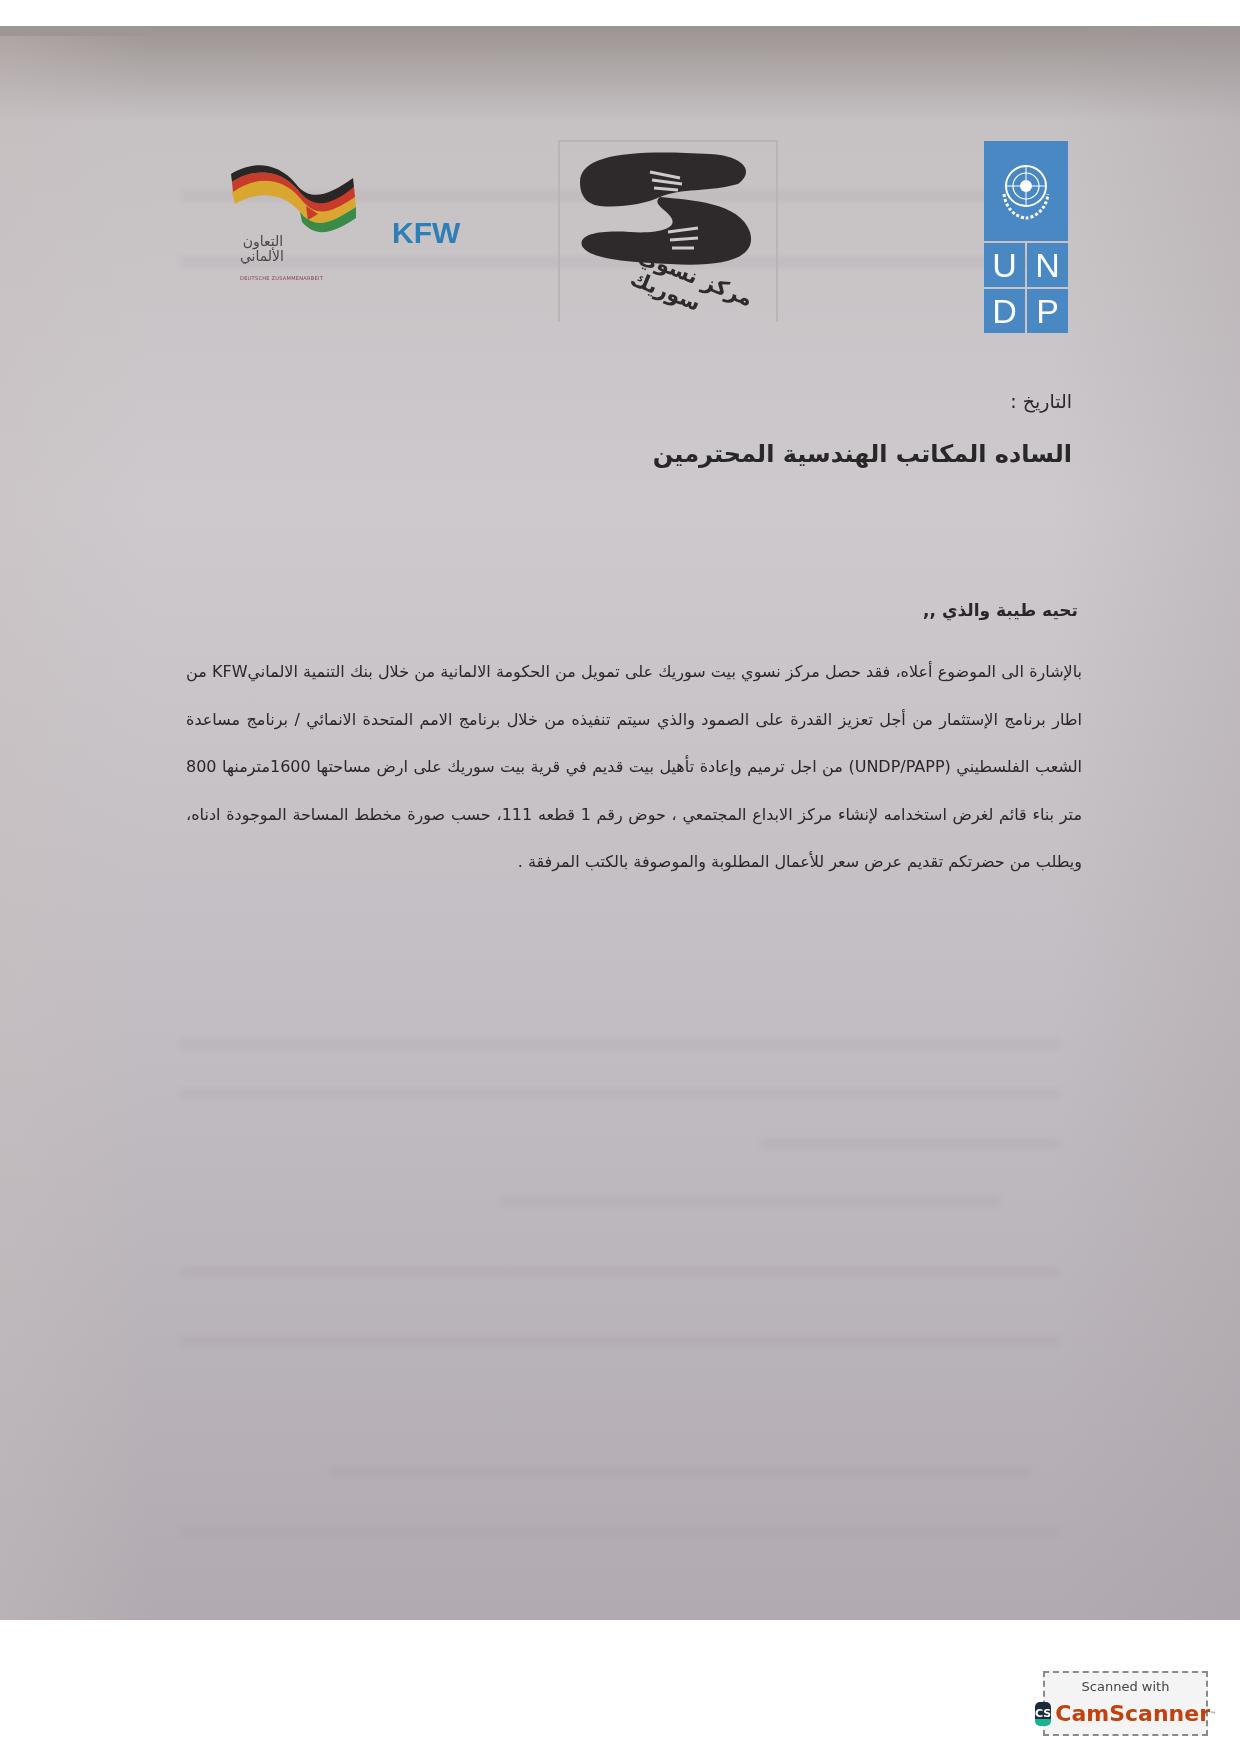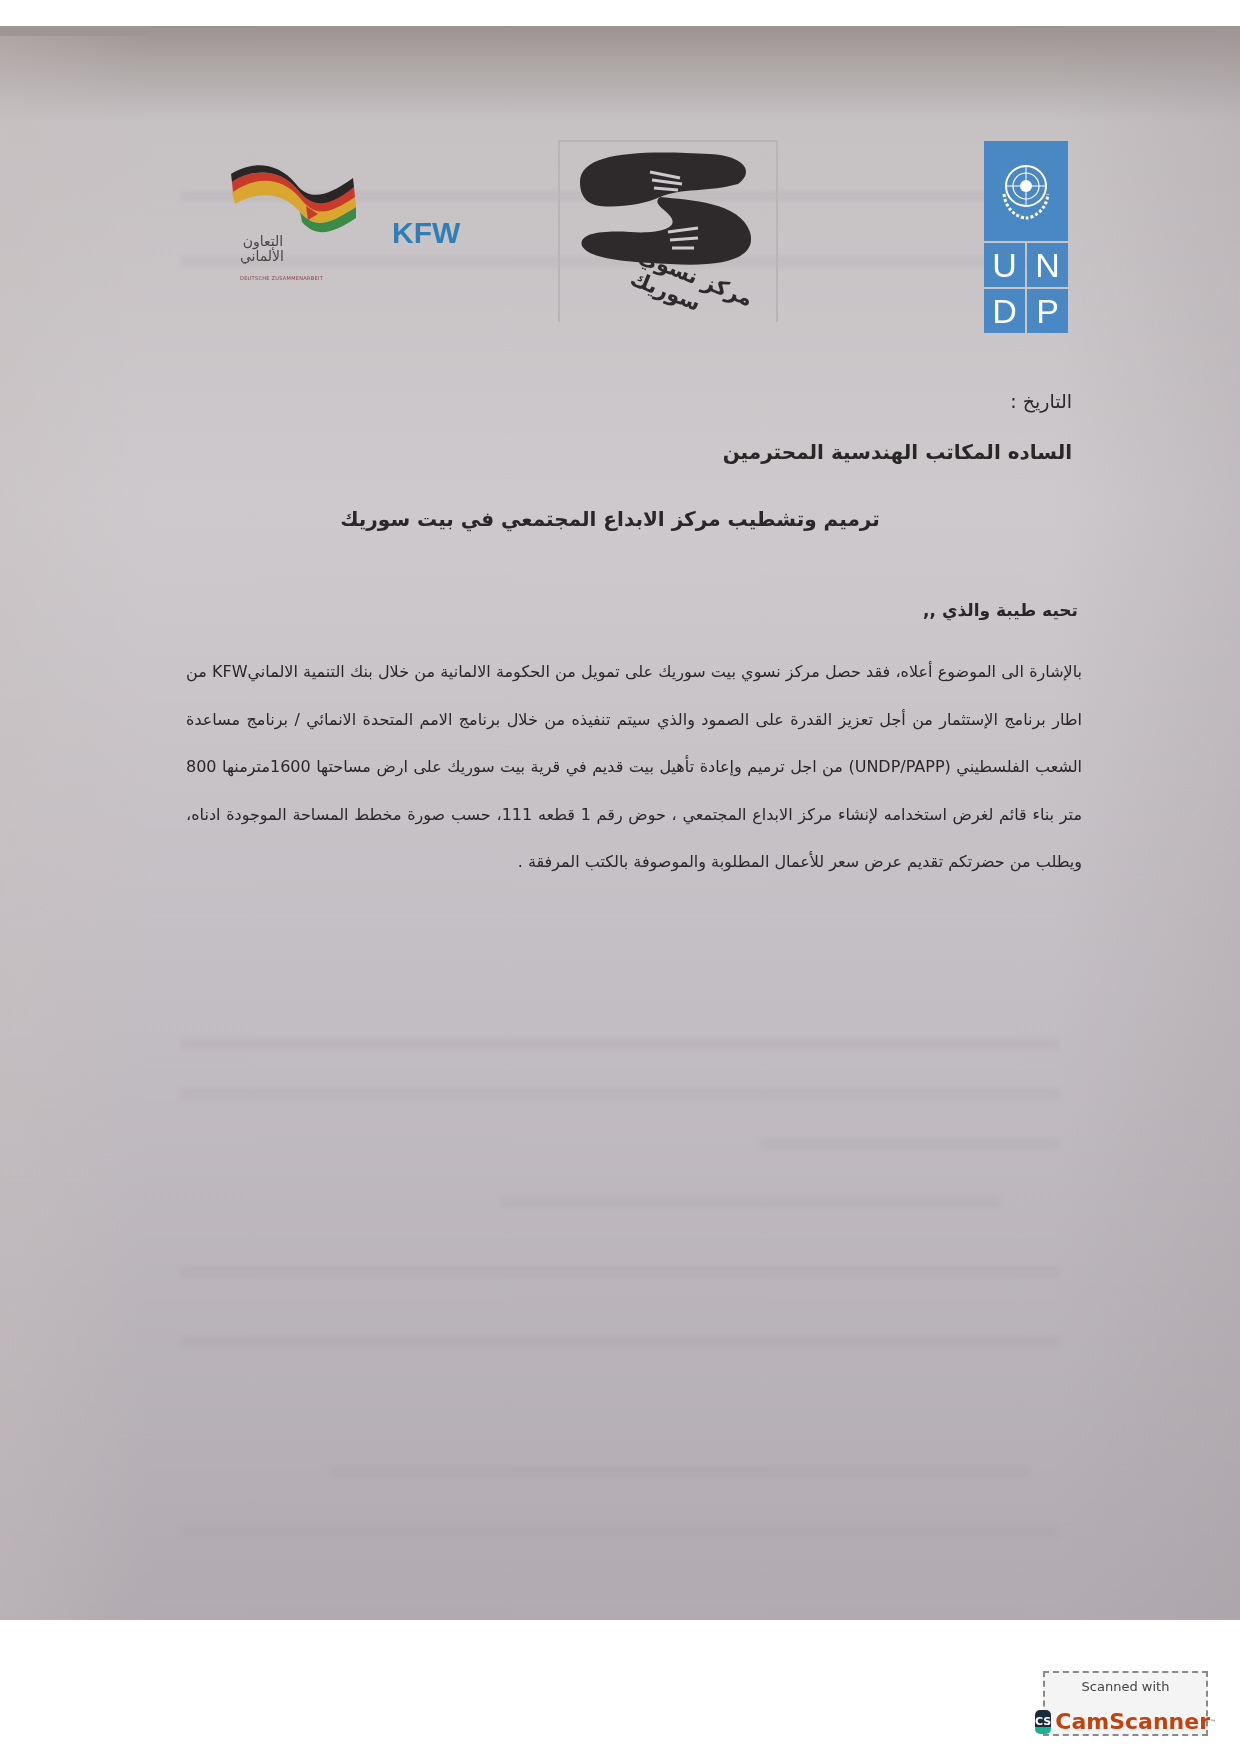--- a/index.html
+++ b/index.html
@@ -135,21 +135,21 @@
     }
     .date-line {
       top: 390px;
       font-size: 19px;
       right: 168px;
       left: auto;
       width: auto;
     }
     .addressee {
       top: 440px;
-      font-size: 20px;
+      font-size: 24px;
       font-weight: bold;
       right: 168px;
       left: auto;
       width: auto;
     }
     .subject {
       top: 503px;
       font-size: 20px;
       font-weight: bold;
       text-align: center;
@@ -199,21 +199,21 @@
     }
     .cs-top {
       font-size: 13px;
       color: #444;
       margin-top: 6px;
     }
     .cs-row {
       display: flex;
       align-items: center;
       justify-content: center;
-      margin-top: 15px;
+      margin-top: 7px;
     }
     .cs-logo {
       width: 24px; height: 24px;
       border-radius: 5px;
       background: linear-gradient(180deg, #1c2b3a 0%, #1c2b3a 72%, #19b394 72%, #19b394 100%);
       color: #fff;
       font-size: 11px;
       font-weight: bold;
       display: flex;
       align-items: center;
@@ -287,21 +287,20 @@
     <div class="undp-cell">U</div>
     <div class="undp-cell">N</div>
     <div class="undp-cell">D</div>
     <div class="undp-cell">P</div>
   </div>
 </div>
 
 <div class="letter date-line">التاريخ :</div>
 <div class="letter addressee">الساده المكاتب الهندسية المحترمين</div>
 <div class="letter subject">
-  <div>ترميم وتشطيب مركز الابداع المجتمعي في بيت سوريك</div>
 </div>
 <div class="letter greeting">تحيه طيبة والذي ,,</div>
 
 <div class="letter body-para"><span>بالإشارة الى الموضوع أعلاه، فقد حصل مركز نسوي بيت سوريك على تمويل من  الحكومة الالمانية من خلال بنك التنمية الالماني</span><span class="ltr">KFW</span><span> من اطار برنامج الإستثمار من أجل تعزيز القدرة على الصمود والذي سيتم تنفيذه من خلال برنامج الامم المتحدة الانمائي / برنامج مساعدة الشعب الفلسطيني </span><span class="ltr">(UNDP/PAPP)</span><span> من اجل ترميم وإعادة تأهيل بيت قديم في قرية بيت سوريك على ارض مساحتها </span><span class="ltr">1600</span><span>مترمنها </span><span class="ltr">800</span><span> متر بناء قائم لغرض استخدامه لإنشاء مركز الابداع المجتمعي ،  حوض رقم </span><span class="ltr">1</span><span> قطعه </span><span class="ltr">111</span><span>، حسب صورة مخطط المساحة الموجودة ادناه، ويطلب من حضرتكم تقديم عرض سعر للأعمال المطلوبة والموصوفة بالكتب المرفقة .</span></div>
 
 <div class="cs-badge">
   <div class="cs-top">Scanned with</div>
   <div class="cs-row">
     <div class="cs-logo">CS</div>
     <span class="cs-name">CamScanner</span>

